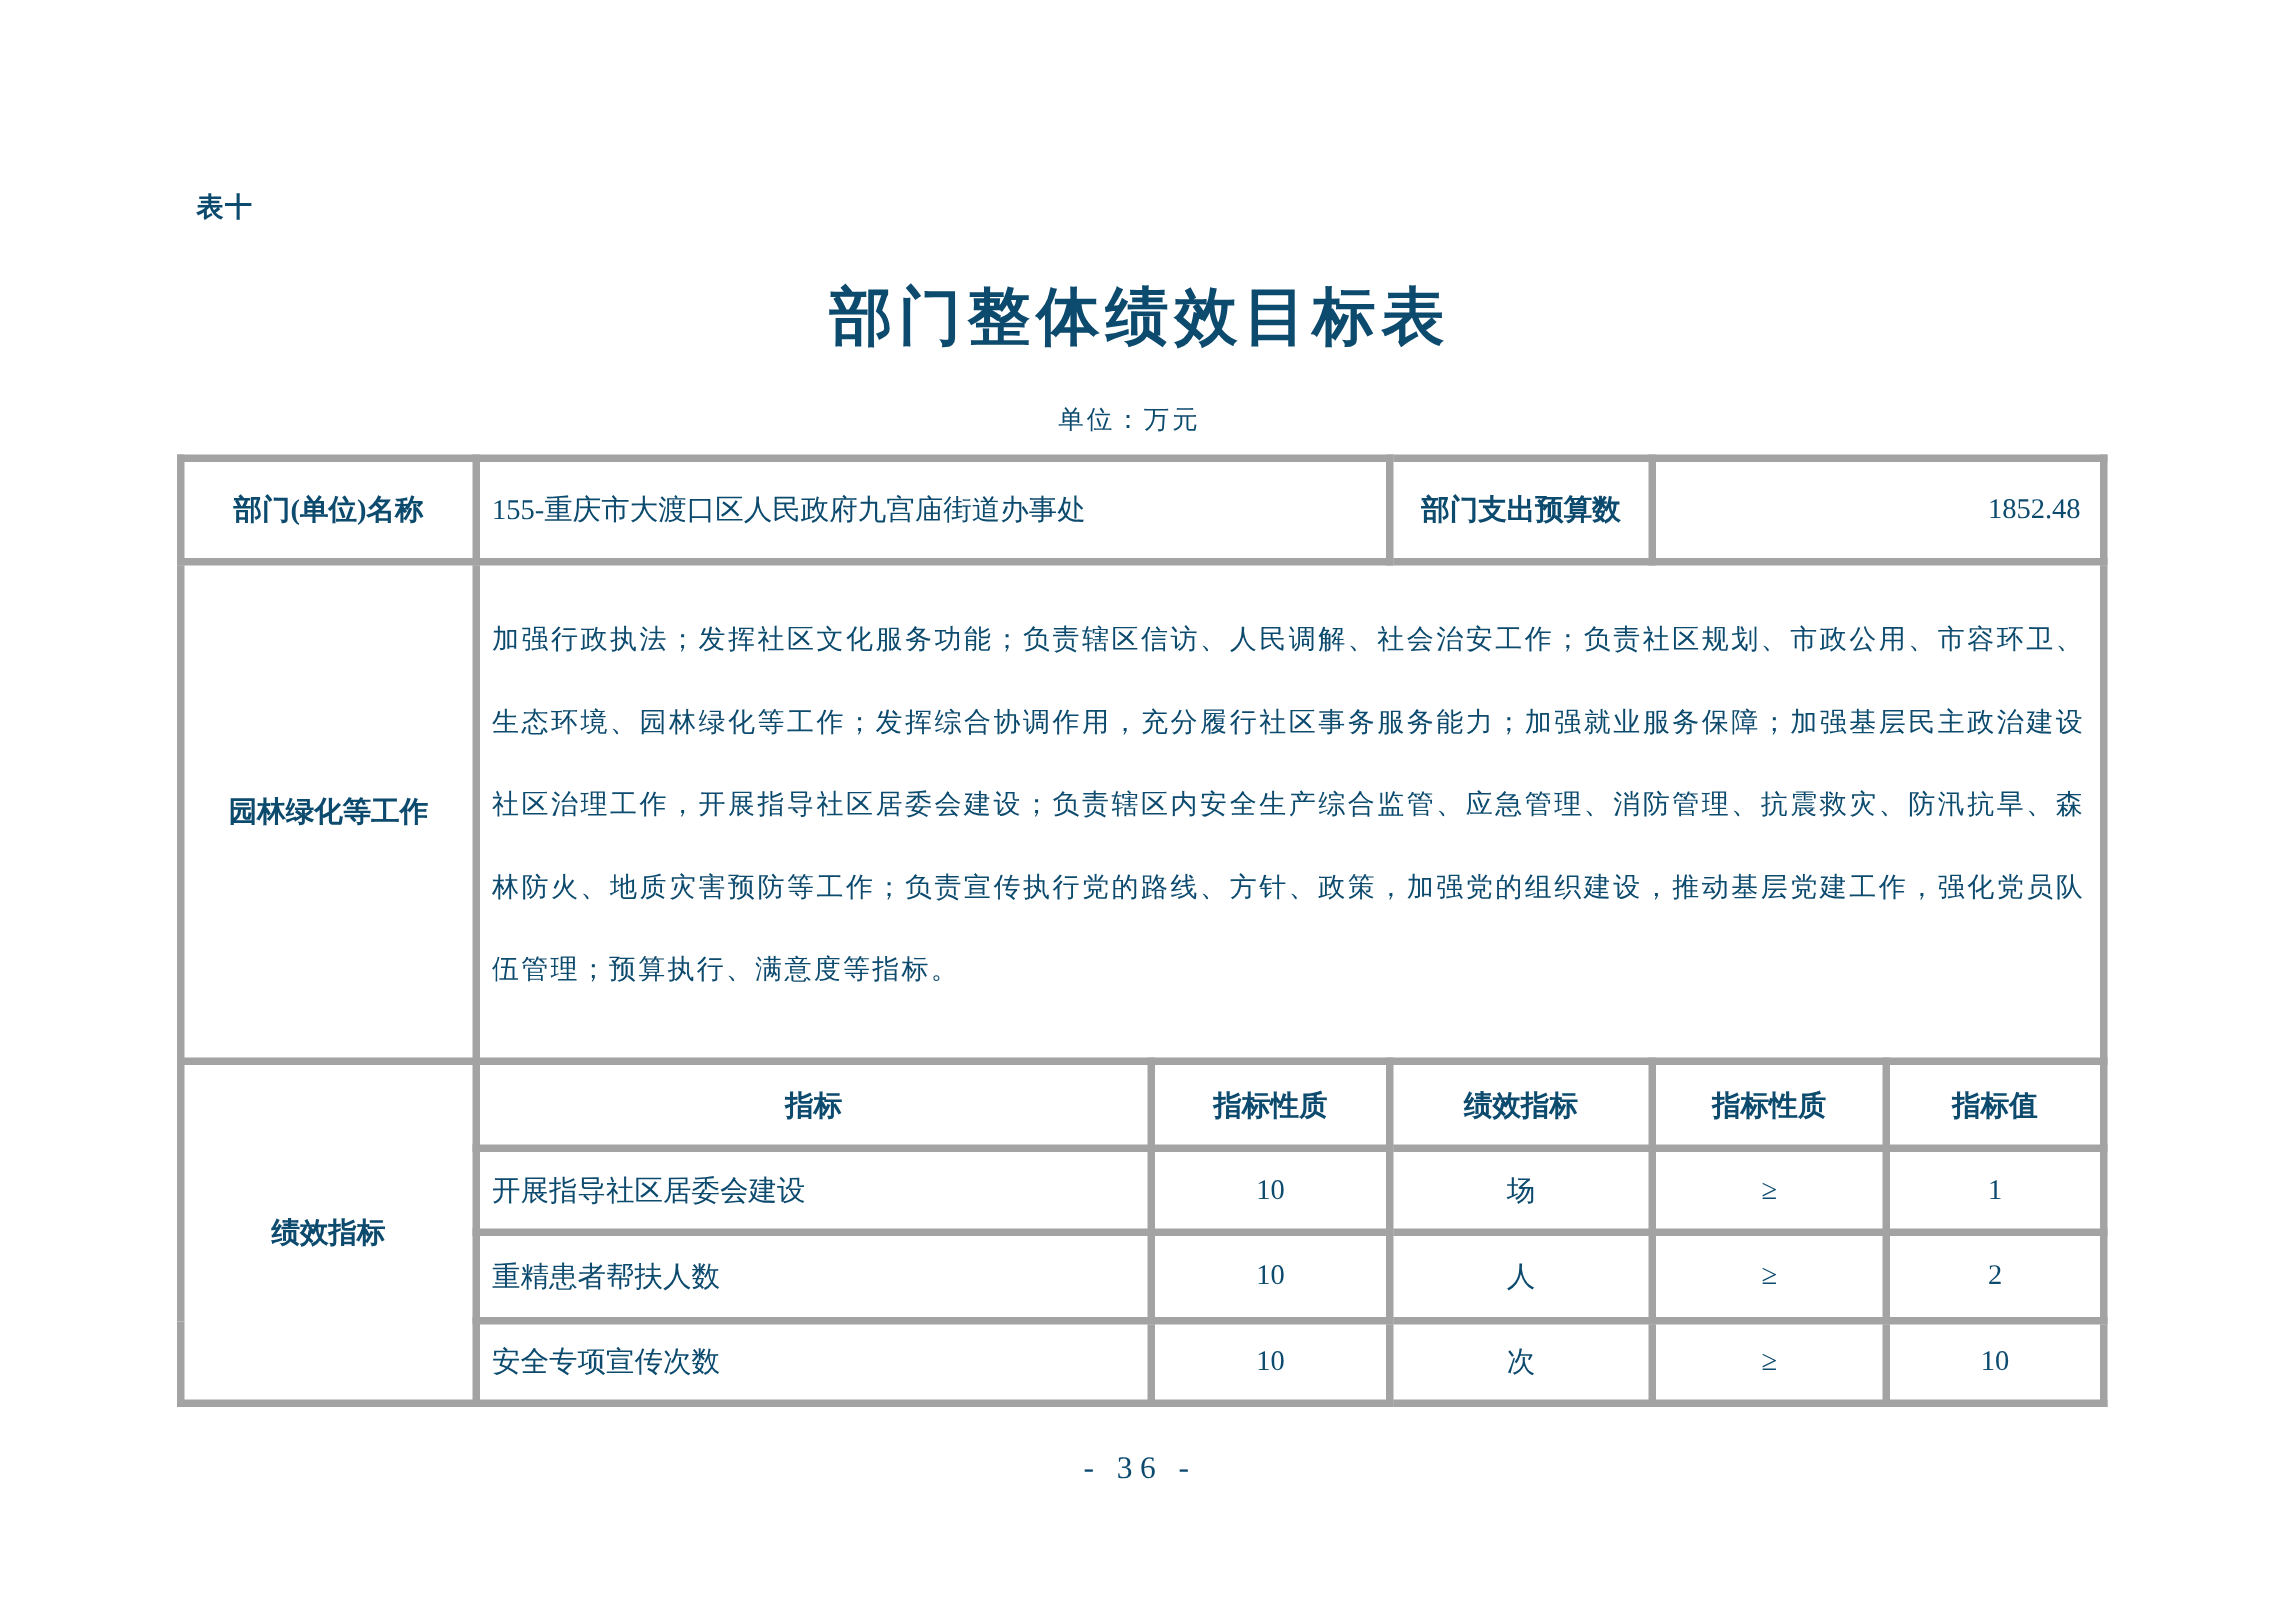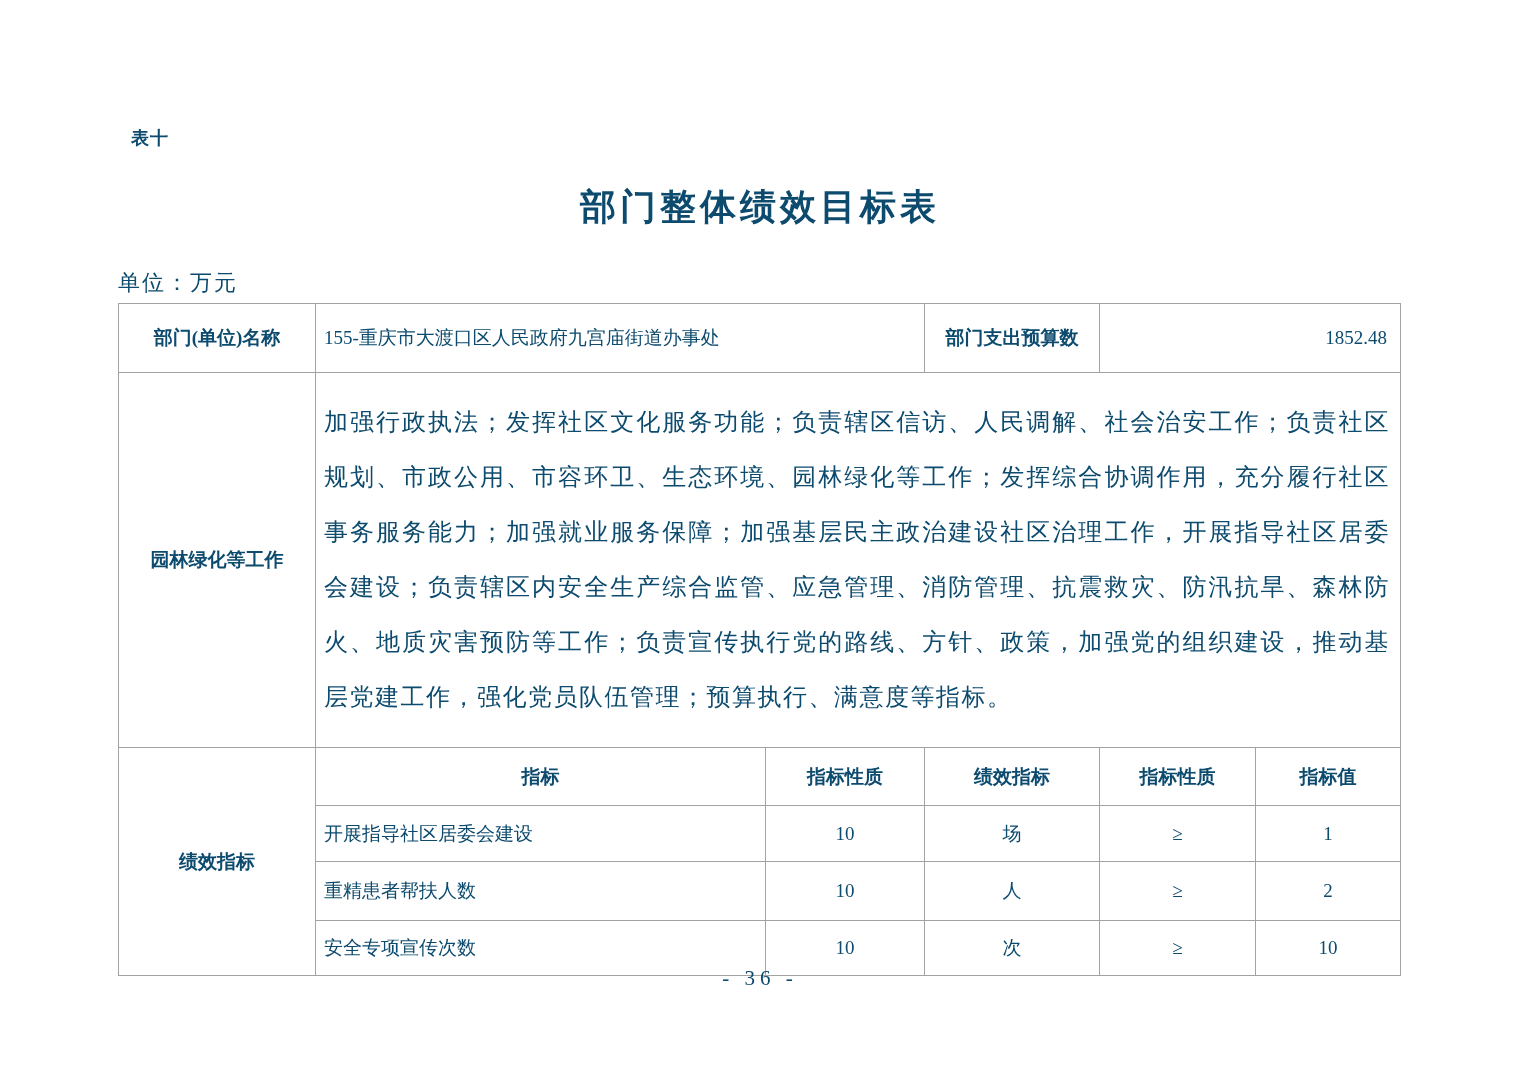--- a/index.html
+++ b/index.html
@@ -20,44 +20,44 @@
     font-size: 18px;
     font-weight: bold;
     letter-spacing: 1px;
   }
   .doc-title {
     position: absolute;
     left: 0;
     top: 183px;
     width: 100%;
     text-align: center;
-    font-size: 36px;
+    font-size: 42px;
     font-weight: bold;
     letter-spacing: 4px;
   }
   .unit-note {
     position: absolute;
     left: 118px;
     top: 268px;
     width: 1282px;
-    text-align: left;
+    text-align: center;
     padding-right: 12px;
-    font-size: 22px;
+    font-size: 17px;
     letter-spacing: 2px;
   }
   table.main-table {
     position: absolute;
     left: 118px;
     top: 303px;
     width: 1282px;
     border-collapse: collapse;
     table-layout: fixed;
   }
   .main-table td {
-    border: 1px solid #a3a3a3;
+    border: 5px solid #a3a3a3;
     font-size: 19px;
     vertical-align: middle;
     overflow: hidden;
   }
   .bold { font-weight: bold; }
   .center { text-align: center; }
   .left-pad { text-align: left; padding-left: 8px; }
   .right-pad { text-align: right; padding-right: 13px; }
   .num { font-size: 20px; }
   tr.row-info    { height: 69px; }
@@ -65,21 +65,21 @@
   tr.row-header  { height: 58px; }
   tr.row-data-1  { height: 56px; }
   tr.row-data-2  { height: 59px; }
   tr.row-data-3  { height: 55px; }
   td.goal-text-cell {
     padding: 22px 10px 22px 8px;
     line-height: 55px;
     text-align: justify;
     letter-spacing: 1.5px;
     vertical-align: top;
-    font-size: 24px;
+    font-size: 18px;
   }
   .page-number {
     position: absolute;
     left: 0;
     top: 966px;
     width: 100%;
     text-align: center;
     font-size: 21px;
     letter-spacing: 5px;
   }

